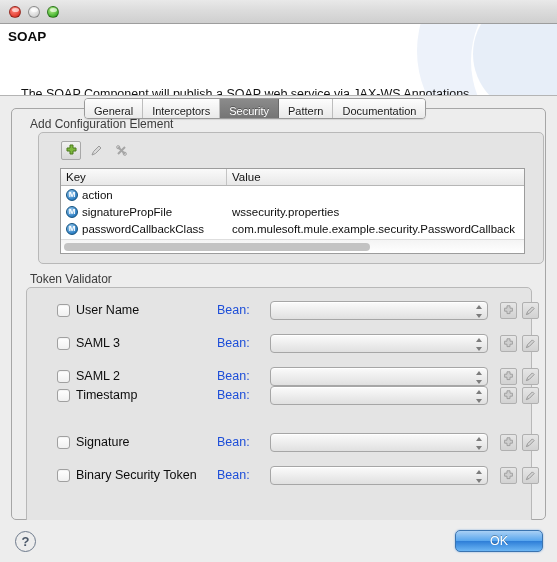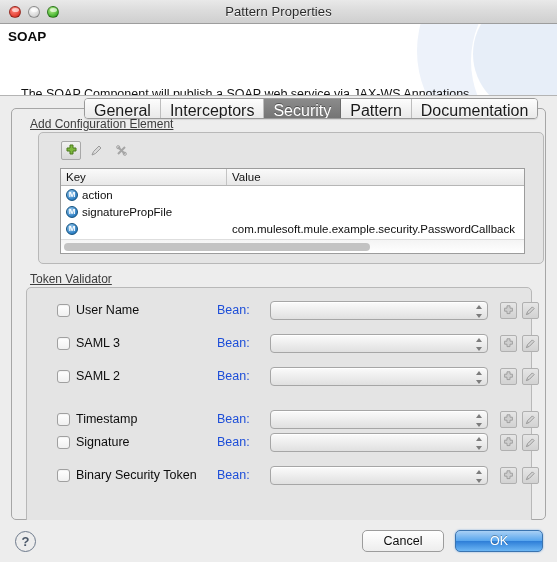--- a/index.html
+++ b/index.html
@@ -115,21 +115,21 @@
     height: 21px;
     display: flex;
     border: 1px solid #9a9a9a;
     border-radius: 4px;
     background: linear-gradient(to bottom, #fdfdfd, #e6e6e6);
     overflow: hidden;
     z-index: 5;
     box-shadow: 0 1px 1px rgba(0,0,0,0.10);
   }
   .tab {
-    font-size: 16px;
+    font-size: 11px;
     color: #1a1a1a;
     padding: 12px 9px;
     display: flex;
     align-items: center;
     height: 100%;
     border-right: 1px solid #bdbdbd;
     background: linear-gradient(to bottom, #fdfdfd, #e4e4e4);
     text-shadow: 0 1px 0 rgba(255,255,255,0.8);
     white-space: nowrap;
     text-align: center;
@@ -150,21 +150,20 @@
     border: 1px solid #a6a6a6;
     border-radius: 5px;
     background: #ededed;
   }
 
   
   .group-label {
     position: absolute;
     font-size: 12px;
     color: #3c3c3c;
-    text-decoration: underline;
   }
   .group-box {
     position: absolute;
     border: 1px solid #b8b8b8;
     border-radius: 5px;
     background: #e4e4e4;
   }
 
   
   .icon-btn {
@@ -369,21 +368,20 @@
 </style>
 </head>
 <body>
 
 <div class="titlebar">
   <div class="traffic">
     <div class="light close"></div>
     <div class="light min"></div>
     <div class="light zoom"></div>
   </div>
-  <div class="window-title">Pattern Properties</div>
 </div>
 
 <div class="header">
   <div class="swoosh1"></div>
   <div class="swoosh2"></div>
   <div class="swoosh3"></div>
   <div class="hdr-title">SOAP</div>
   <div class="hdr-desc">The SOAP Component will publish a SOAP web service via JAX-WS Annotations, WSDL, or CXF Simple Service using Apache CXF.</div>
 </div>
 
@@ -430,24 +428,26 @@
             <div class="cell-key">
               <span class="mule-icon">M</span>
               <span>action</span>
             </div>
           </div>
           <div class="trow">
             <div class="cell-key">
               <span class="mule-icon">M</span>
               <span>signaturePropFile</span>
             </div>
+            <div class="cell-val">wssecurity.properties</div>
           </div>
           <div class="trow">
             <div class="cell-key">
               <span class="mule-icon">M</span>
+              <span>passwordCallbackClass</span>
             </div>
             <div class="cell-val">com.mulesoft.mule.example.security.PasswordCallback</div>
           </div>
         </div>
       <div class="hscroll">
         <div class="hscroll-thumb" id="scroll-thumb" style="width: 66%;"></div>
       </div>
     </div>
   </div>
 
@@ -510,21 +510,21 @@
             <svg width="11" height="11" viewBox="0 0 11 11">
               <path d="M4 0.8 h3 v2.4 h2.4 v3 h-2.4 v2.4 h-3 v-2.4 h-2.4 v-3 h2.4 z" fill="#cfcfcf" stroke="#9b9b9b" stroke-width="0.9"></path>
             </svg>
           </div>
           <div class="rowbtn edit">
             <svg width="11" height="11" viewBox="0 0 11 11">
               <path d="M1.4 9.6 l1.2-2.9 L7.4 1.9 l1.7 1.7 l-4.8 4.8 z" fill="#d6d6d6" stroke="#8f8f8f" stroke-width="0.9"></path>
             </svg>
           </div>
         </div>
-        <div class="tv-row" style="top: 120px;">
+        <div class="tv-row" style="top: 96px;">
           <div class="cb"></div>
           <div class="cb-label">Timestamp</div>
           <div class="bean-label">Bean:</div>
           <div class="combo">
             <div class="combo-steppers">
               <div class="st-up"></div>
               <div class="st-dn"></div>
             </div>
           </div>
           <div class="rowbtn add">
@@ -579,15 +579,14 @@
               <path d="M1.4 9.6 l1.2-2.9 L7.4 1.9 l1.7 1.7 l-4.8 4.8 z" fill="#d6d6d6" stroke="#8f8f8f" stroke-width="0.9"></path>
             </svg>
           </div>
         </div>
       </div>
   </div>
 </div>
 
 <div class="bottombar">
   <div class="help-btn">?</div>
-  <div class="btn cancel">Cancel</div>
   <div class="btn ok">OK</div>
 </div>
 
 </body></html>

